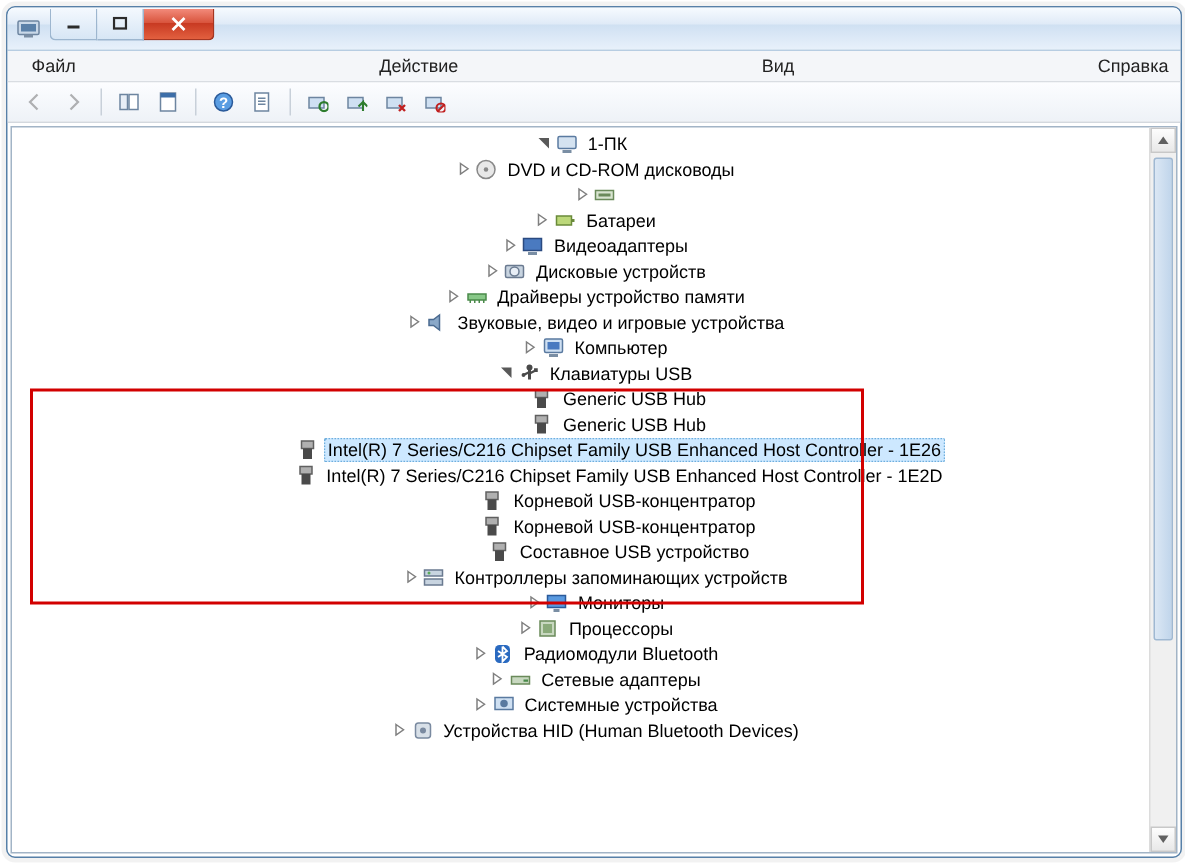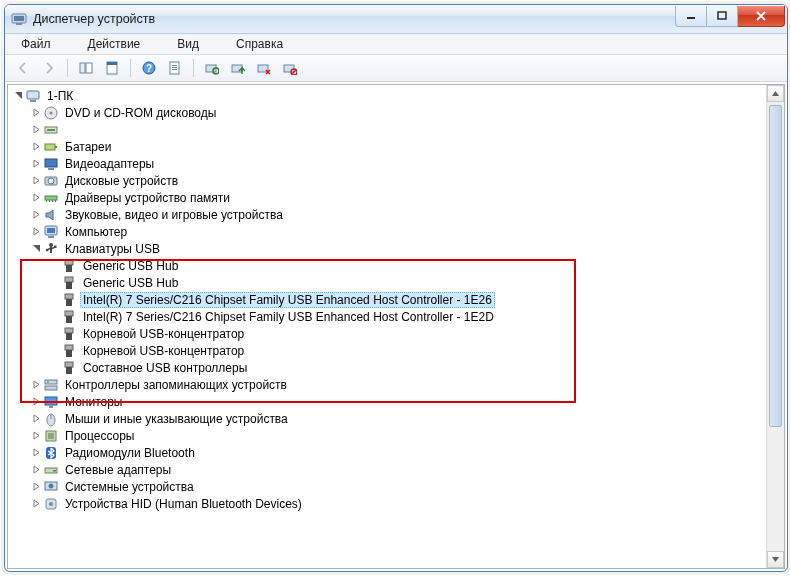--- a/index.html
+++ b/index.html
@@ -74,20 +74,21 @@
   .winbtn svg { pointer-events: none; }
   
   .menubar {
     height: 20px;
     background: #f4f6f9;
     border-bottom: 1px solid #d9dde2;
     display: flex;
     align-items: center;
     padding-left: 8px;
     gap: 21px;
+    justify-content: space-between;
   }
   .menuitem {
     padding: 2px 8px;
     color: #222;
     cursor: pointer;
   }
   
   .toolbar {
     height: 26px;
     background: linear-gradient(#fcfdff, #eef2f7);
@@ -152,20 +153,21 @@
     background: linear-gradient(90deg,#dbe7f4,#c0d5eb);
     border: 1px solid #9fb8d2;
     border-radius: 2px;
   }
   
   .row {
     display: flex;
     align-items: center;
     height: 17px;
     white-space: nowrap;
+    justify-content: center;
   }
   .indent { display: inline-block; height: 1px; }
   .expander {
     width: 12px;
     display: inline-flex;
     justify-content: center;
     align-items: center;
     cursor: pointer;
     color: #6b6b6b;
   }
@@ -203,21 +205,20 @@
 <div class="window">
 
   <div class="titlebar">
     <span class="app-icon">
       <svg width="16" height="16" viewBox="0 0 16 16">
         <rect x="1" y="3" width="14" height="9" rx="1" fill="#c9d8e8" stroke="#6d85a0"></rect>
         <rect x="3" y="5" width="10" height="5" fill="#5a80a8"></rect>
         <rect x="5" y="12" width="6" height="2" fill="#7a8ea4"></rect>
       </svg>
     </span>
-    <span class="title">Диспетчер устройств</span>
     <div class="winbtns">
       <div class="winbtn min">
         <svg width="10" height="10">
             <rect x="1" y="6" width="8" height="2" fill="#2b2b2b"></rect>
           </svg>
       </div>
       <div class="winbtn max">
         <svg width="10" height="10">
             <rect x="1" y="1" width="8" height="7" fill="none" stroke="#2b2b2b" stroke-width="1.5"></rect>
           </svg>
@@ -529,21 +530,21 @@
         </div>
         <div class="row">
           <span class="indent" style="width:38px"></span>
           <span class="expander empty">▷</span>
           <span class="node-icon">
             <svg width="16" height="16" viewBox="0 0 16 16">
               <rect x="4" y="2" width="8" height="5" fill="#b0b0b0" stroke="#606060"></rect>
               <rect x="5" y="7" width="6" height="7" fill="#4a4a4a"></rect>
             </svg>
           </span>
-          <span class="label">Составное USB контроллеры</span>
+          <span class="label">Составное USB устройство</span>
         </div>
         <div class="row">
           <span class="indent" style="width:20px"></span>
           <span class="expander">
             <svg width="9" height="9">
               <path d="M2 1 L7 4.5 L2 8 Z" fill="none" stroke="#808080"></path>
             </svg>
           </span>
           <span class="node-icon">
             <svg width="16" height="16" viewBox="0 0 16 16">
@@ -561,35 +562,20 @@
               <path d="M2 1 L7 4.5 L2 8 Z" fill="none" stroke="#808080"></path>
             </svg>
           </span>
           <span class="node-icon">
             <svg width="16" height="16" viewBox="0 0 16 16">
               <rect x="2" y="3" width="12" height="8" fill="#5a9ae0" stroke="#2a5a9a"></rect>
               <rect x="6" y="12" width="4" height="2" fill="#7a8ea4"></rect>
             </svg>
           </span>
           <span class="label">Мониторы</span>
-        </div>
-        <div class="row">
-          <span class="indent" style="width:20px"></span>
-          <span class="expander">
-            <svg width="9" height="9">
-              <path d="M2 1 L7 4.5 L2 8 Z" fill="none" stroke="#808080"></path>
-            </svg>
-          </span>
-          <span class="node-icon">
-            <svg width="16" height="16" viewBox="0 0 16 16">
-              <ellipse cx="8" cy="9" rx="4" ry="6" fill="#d8e0e8" stroke="#7a8aa0"></ellipse>
-              <line x1="8" y1="3" x2="8" y2="8" stroke="#7a8aa0"></line>
-            </svg>
-          </span>
-          <span class="label">Мыши и иные указывающие устройства</span>
         </div>
         <div class="row">
           <span class="indent" style="width:20px"></span>
           <span class="expander">
             <svg width="9" height="9">
               <path d="M2 1 L7 4.5 L2 8 Z" fill="none" stroke="#808080"></path>
             </svg>
           </span>
           <span class="node-icon">
             <svg width="16" height="16" viewBox="0 0 16 16">

